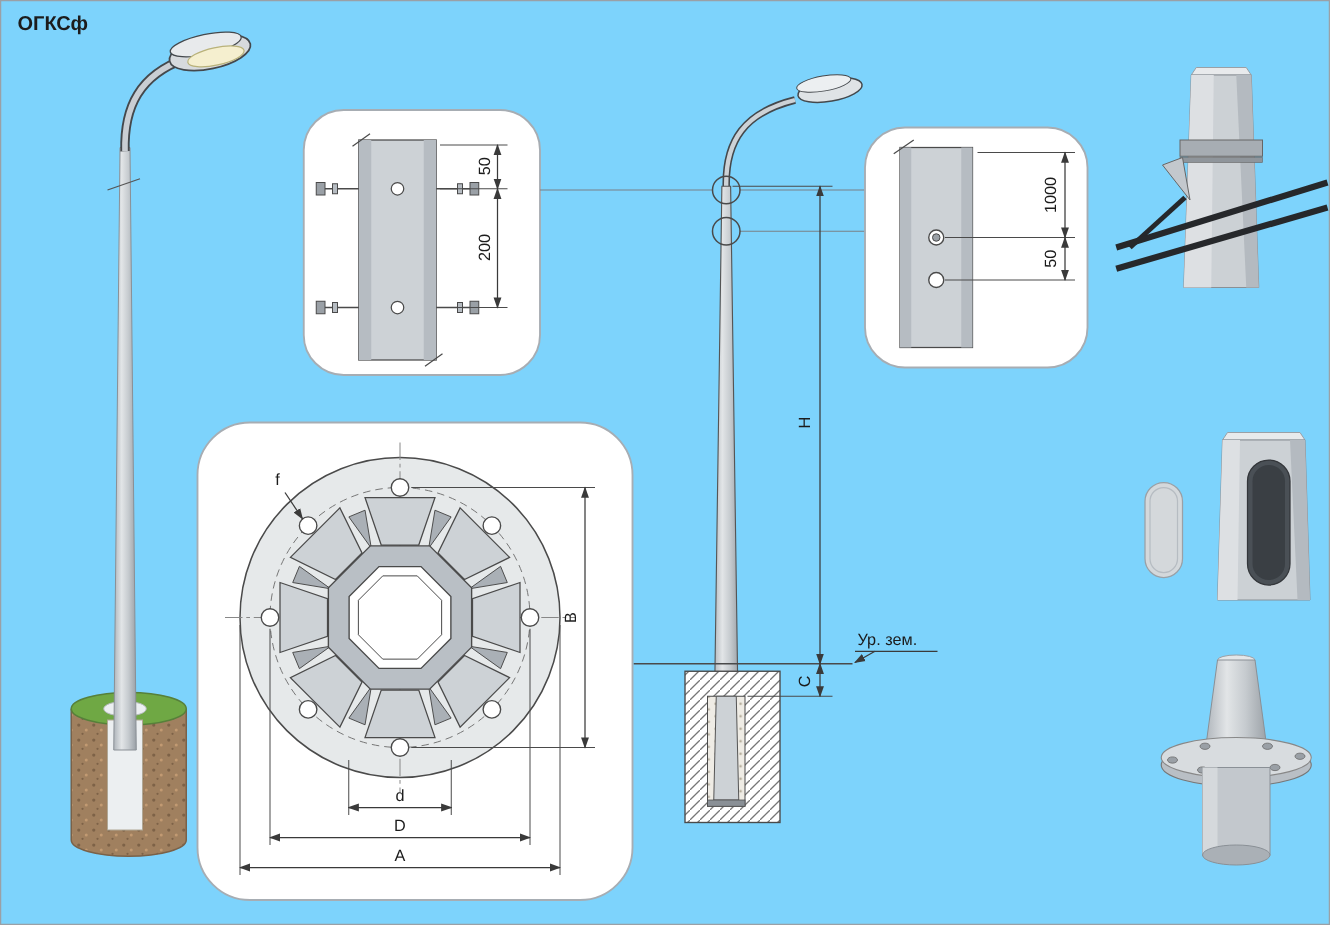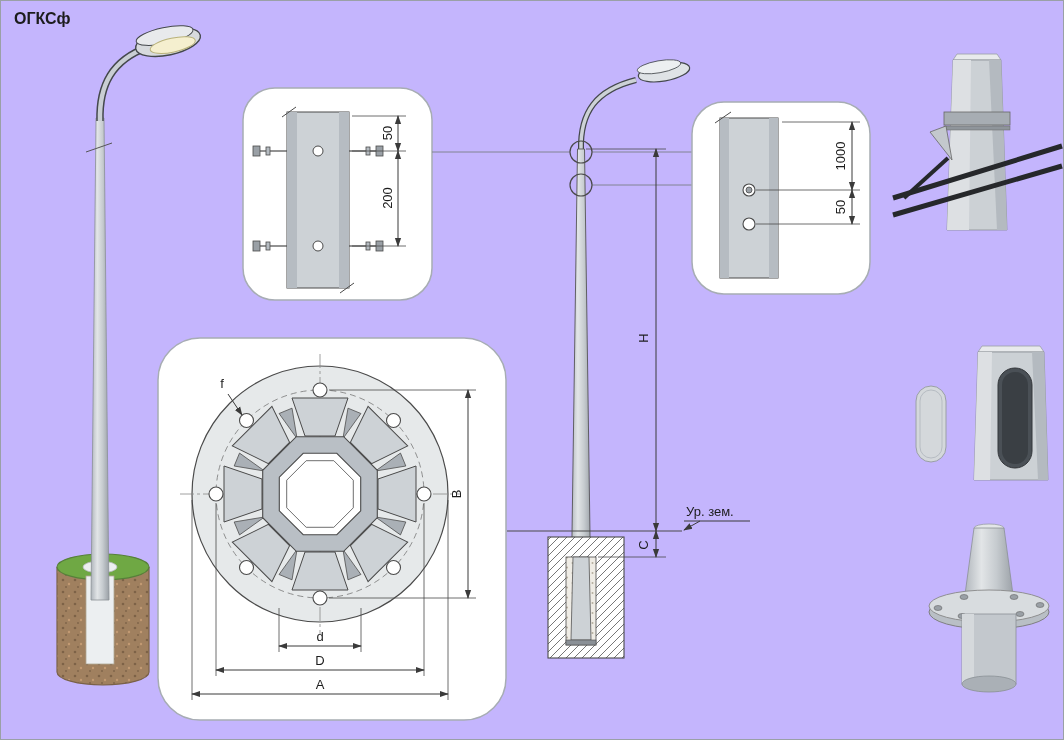--- a/index.html
+++ b/index.html
@@ -1,16 +1,16 @@
 <!DOCTYPE html>
 <html><head>
 <meta charset="utf-8">
 <style>
   html,body{margin:0;padding:0;background:#ffffff;}
-  .page{position:relative;width:1064px;height:740px;background:#c4b5fd;overflow:hidden;}
+  .page{position:relative;width:1064px;height:740px;background:#7dd3fc;overflow:hidden;}
   svg{display:block;}
   text{font-family:"Liberation Sans","DejaVu Sans",sans-serif;fill:#1c1c1c;}
   .dim{font-size:13px;}
   .title{font-size:16px;font-weight:bold;}
   .ground{font-size:13px;}
 </style>
 </head>
 <body>
 
 <div class="page">

